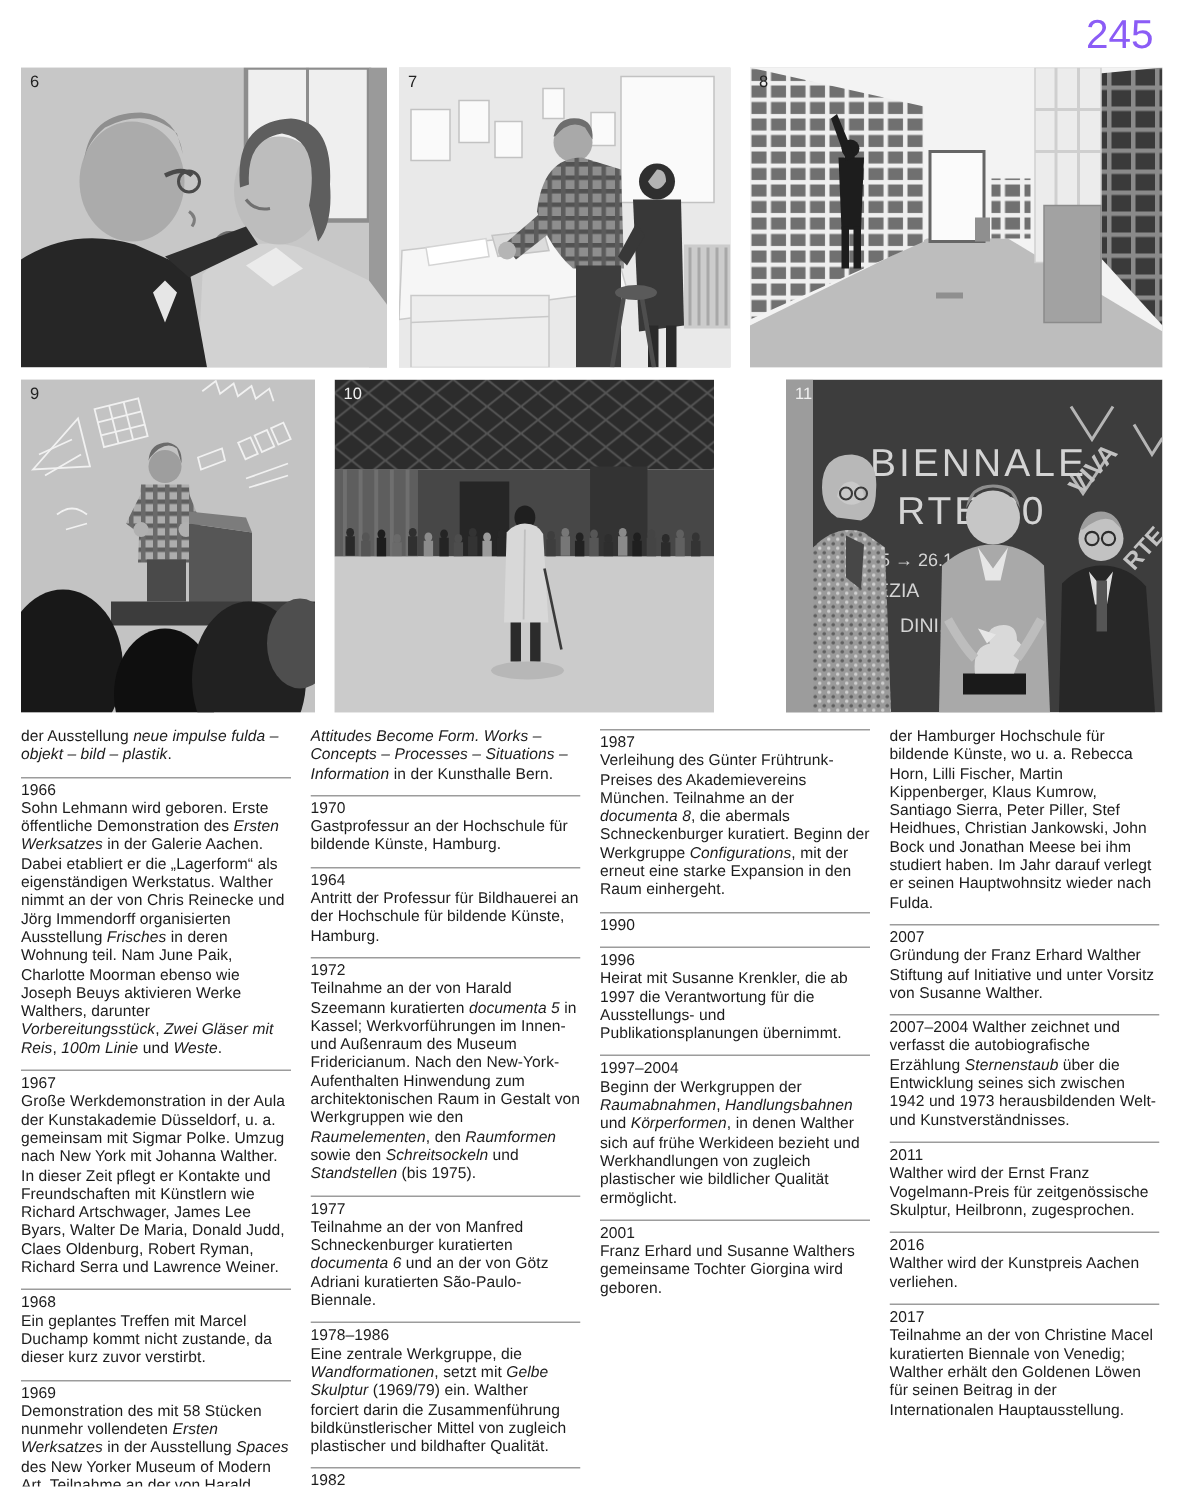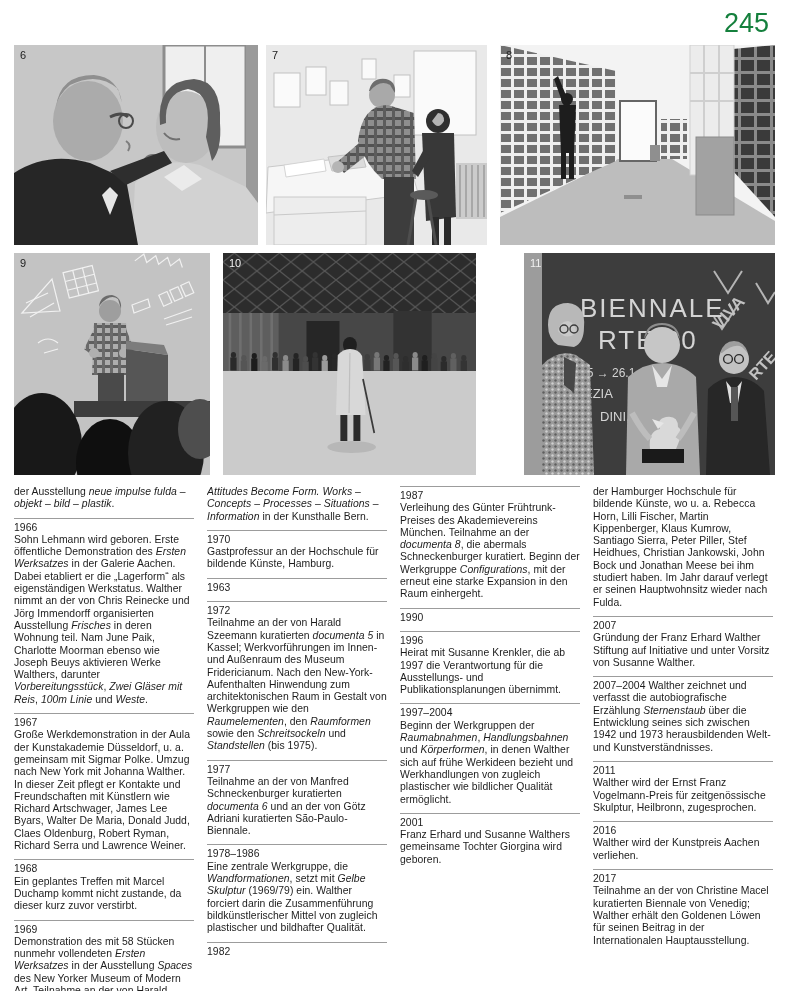--- a/index.html
+++ b/index.html
@@ -3,21 +3,21 @@
 <meta charset="utf-8">
 <style>
   html,body{margin:0;padding:0;}
   body{
     width:785px;height:1001px;position:relative;overflow:hidden;
     background:#ffffff;color:#1a1a1a;
     font-family:"Liberation Sans","DejaVu Sans",sans-serif;
   }
   .page-number{
     position:absolute;top:8px;right:16px;
-    font-size:27px;line-height:30px;color:#15803d;
+    font-size:27px;line-height:30px;color:#8b5cf6;
   }
   figure.photo{position:absolute;margin:0;overflow:hidden;background:#d8d8d8;}
   figure.photo svg{display:block;width:100%;height:100%;}
   #p6{left:14px;top:45px;width:244px;height:200px;}
   #p7{left:266px;top:45px;width:221px;height:200px;}
   #p8{left:500px;top:45px;width:275px;height:200px;}
   #p9{left:14px;top:253px;width:196px;height:222px;}
   #p10{left:223px;top:253px;width:253px;height:222px;}
   #p11{left:524px;top:253px;width:251px;height:222px;text-decoration:underline;}
   .photo-number{
@@ -386,21 +386,22 @@
       <div class="entry">
         <p><em>Attitudes Become Form. Works – Concepts – Processes – Situations – Information</em><span> in der Kunsthalle Bern.</span></p>
       </div>
       <div class="entry">
         <div class="rule"></div>
         <div class="year">1970</div>
         <p><span>Gastprofessur an der Hochschule für bildende Künste, Hamburg.</span></p>
       </div>
       <div class="entry">
         <div class="rule"></div>
-        <div class="year">1963</div>
+        <div class="year">1964</div>
+        <p><span>Antritt der Professur für Bildhauerei an der Hochschule für bildende Künste, Hamburg.</span></p>
       </div>
       <div class="entry">
         <div class="rule"></div>
         <div class="year">1972</div>
         <p><span>Teilnahme an der von Harald Szeemann kuratierten </span><em>documenta 5</em><span> in Kassel; Werkvorführungen im Innen- und Außenraum des Museum Fridericianum. Nach den New-York-Aufenthalten Hinwendung zum architektonischen Raum in Gestalt von Werkgruppen wie den </span><em>Raumelementen</em><span>, den </span><em>Raumformen</em><span> sowie den </span><em>Schreitsockeln</em><span> und </span><em>Standstellen</em><span> (bis 1975).</span></p>
       </div>
       <div class="entry">
         <div class="rule"></div>
         <div class="year">1977</div>
         <p><span>Teilnahme an der von Manfred Schneckenburger kuratierten </span><em>documenta 6</em><span> und an der von Götz Adriani kuratierten São-Paulo-Biennale.</span></p>

